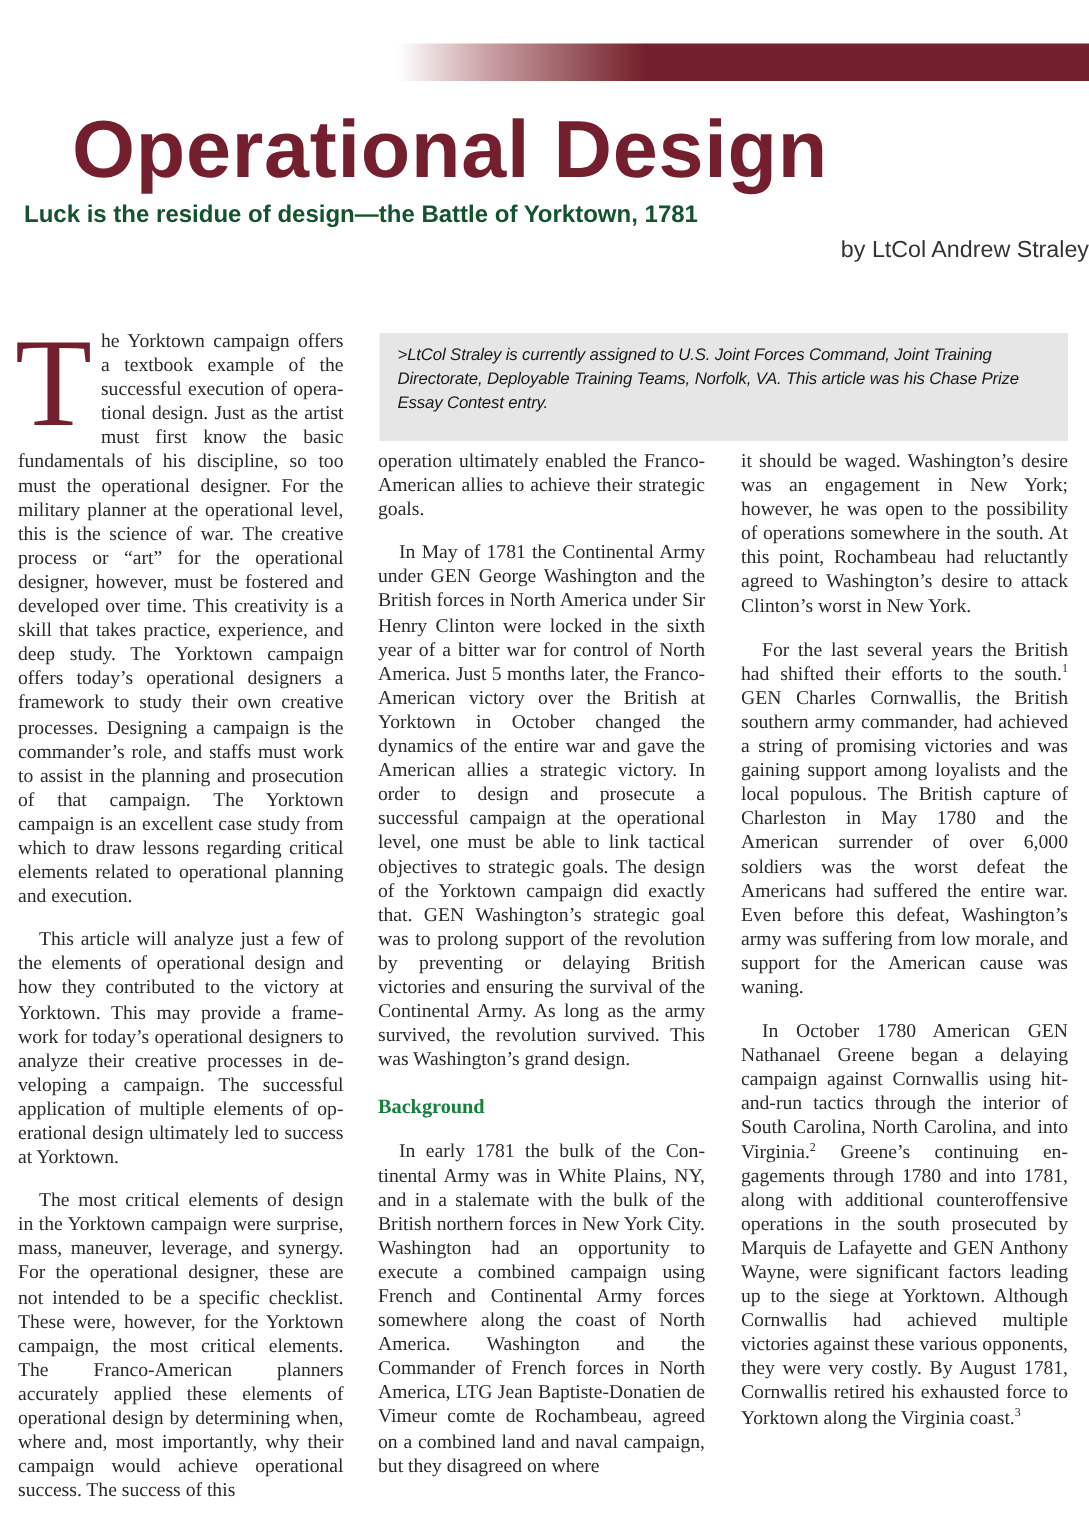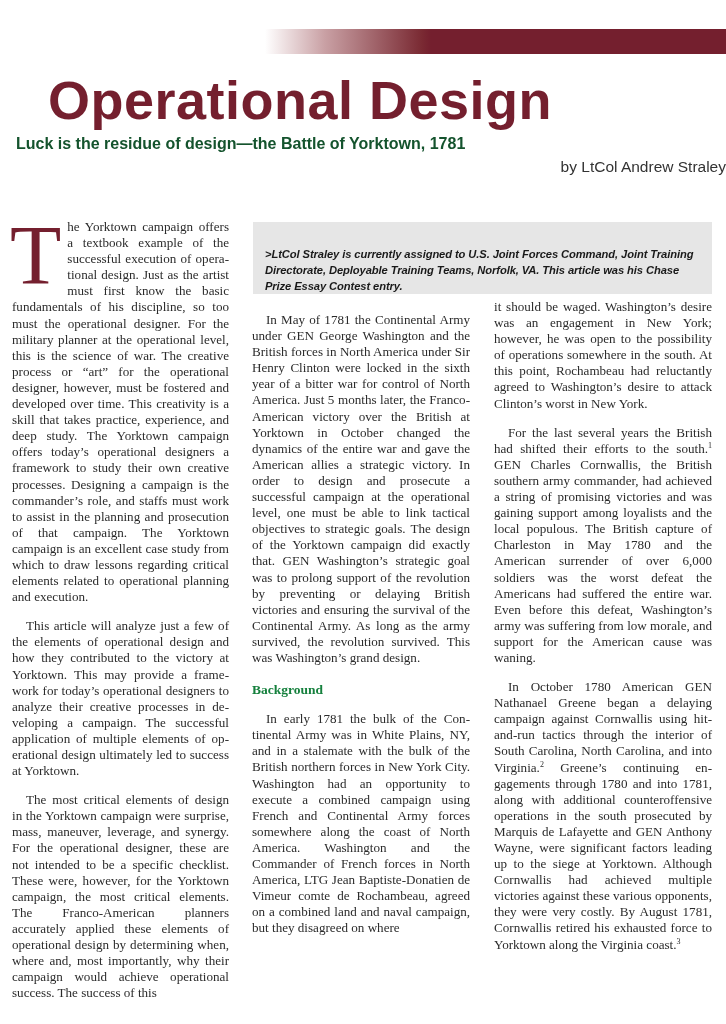--- a/index.html
+++ b/index.html
@@ -17,22 +17,22 @@
     position: absolute; left: 16px; top: 134px; width: 726px; 
     font-family: "Liberation Sans", sans-serif; font-weight: bold;
     font-size: 16px; color: #14532d; line-height: 20px;
   }
   .byline {
     position: absolute; left: 0; top: 157px; width: 726px; text-align: right;
     font-family: "Liberation Sans", sans-serif; font-size: 15.5px; color: #333; line-height: 20px;
   }
   .note {
     position: absolute; left: 253px; top: 222px; width: 459px; height: 72px;
-    background: #e6e6e6; box-sizing: border-box; padding: 24px 8px 0 12px;
-    font-family: "Liberation Sans", sans-serif; font-weight: bold; font-style: italic;
+    background: #e6e6e6; box-sizing: border-box; padding: 7px 8px 0 12px;
+    font-family: "Liberation Sans", sans-serif; font-weight: normal; font-style: italic;
     font-size: 11.2px; line-height: 16px; color: #1a1a1a; letter-spacing: -0.1px;
   }
   .col {
     position: absolute; font-family: "Liberation Serif", serif;
     font-size: 13.1px; line-height: 16.1px; color: #2b2b2b;
     text-align: justify; hyphens: manual;
   }
   .col p { margin: 0; }
   .col p.ind { text-indent: 14px; margin-top: 13px; }
   .col1 { left: 12px; top: 219px; width: 217px; }
@@ -69,20 +69,21 @@
 
 <div class="note">&gt;LtCol Straley is currently assigned to U.S. Joint Forces Command, Joint Training Directorate, Deployable Training Teams, Norfolk, VA. This article was his Chase Prize Essay Contest entry.</div>
 
 <div class="col col1">
   <p><span class="dropcap">T</span><span>he Yorktown campaign offers a textbook example of the successful execution of opera­tional design. Just as the artist must first know the basic fundamentals of his discipline, so too must the oper­ational designer. For the military plan­ner at the operational level, this is the science of war. The creative process or “art” for the operational designer, how­ever, must be fostered and developed over time. This creativity is a skill that takes practice, experience, and deep study. The Yorktown campaign offers today’s operational designers a frame­work to study their own creative processes. Designing a campaign is the commander’s role, and staffs must work to assist in the planning and prosecu­tion of that campaign. The Yorktown campaign is an excellent case study from which to draw lessons regarding critical elements related to operational planning and execution.</span></p>
   <p class="ind">This article will analyze just a few of the elements of operational design and how they contributed to the victory at Yorktown. This may provide a frame­work for today’s operational designers to analyze their creative processes in de­veloping a campaign. The successful application of multiple elements of op­erational design ultimately led to suc­cess at Yorktown.</p>
   <p class="ind">The most critical elements of design in the Yorktown campaign were sur­prise, mass, maneuver, leverage, and synergy. For the operational designer, these are not intended to be a specific checklist. These were, however, for the Yorktown campaign, the most critical elements. The Franco-American plan­ners accurately applied these elements of operational design by determining when, where and, most importantly, why their campaign would achieve op­erational success. The success of this</p>
 </div>
 
 <div class="col col2">
+  <p>operation ultimately enabled the Franco-American allies to achieve their strategic goals.</p>
   <p class="ind">In May of 1781 the Continental Army under GEN George Washington and the British forces in North Amer­ica under Sir Henry Clinton were locked in the sixth year of a bitter war for control of North America. Just 5 months later, the Franco-American vic­tory over the British at Yorktown in October changed the dynamics of the entire war and gave the American allies a strategic victory. In order to design and prosecute a successful campaign at the operational level, one must be able to link tactical objectives to strategic goals. The design of the Yorktown cam­paign did exactly that. GEN Washing­ton’s strategic goal was to prolong support of the revolution by prevent­ing or delaying British victories and en­suring the survival of the Continental Army. As long as the army survived, the revolution survived. This was Washington’s grand design.</p>
   <p class="section-head">Background</p>
   <p class="ind">In early 1781 the bulk of the Con­tinental Army was in White Plains, NY, and in a stalemate with the bulk of the British northern forces in New York City. Washington had an oppor­tunity to execute a combined campaign using French and Continental Army forces somewhere along the coast of North America. Washington and the Commander of French forces in North America, LTG Jean Baptiste-Donatien de Vimeur comte de Rochambeau, agreed on a combined land and naval campaign, but they disagreed on where</p>
 </div>
 
 <div class="col col3">
   <p>it should be waged. Washington’s de­sire was an engagement in New York; however, he was open to the possibility of operations somewhere in the south. At this point, Rochambeau had reluc­tantly agreed to Washington’s desire to attack Clinton’s worst in New York.</p>
   <p class="ind"><span>For the last several years the British had shifted their efforts to the south.</span><sup>1</sup> <span>GEN Charles Cornwallis, the British southern army commander, had achieved a string of promising victories and was gaining support among loyal­ists and the local populous. The British capture of Charleston in May 1780 and the American surrender of over 6,000 soldiers was the worst defeat the Americans had suffered the entire war. Even before this defeat, Washington’s army was suffering from low morale, and support for the American cause was waning.</span></p>
   <p class="ind"><span>In October 1780 American GEN Nathanael Greene began a delaying campaign against Cornwallis using hit-and-run tactics through the interior of South Carolina, North Carolina, and into Virginia.</span><sup>2</sup> <span>Greene’s continuing en­gagements through 1780 and into 1781, along with additional counterof­fensive operations in the south prose­cuted by Marquis de Lafayette and GEN Anthony Wayne, were significant factors leading up to the siege at York­town. Although Cornwallis had achieved multiple victories against these various opponents, they were very costly. By August 1781, Cornwal­lis retired his exhausted force to York­town along the Virginia coast.</span><sup>3</sup></p>
 </div>

